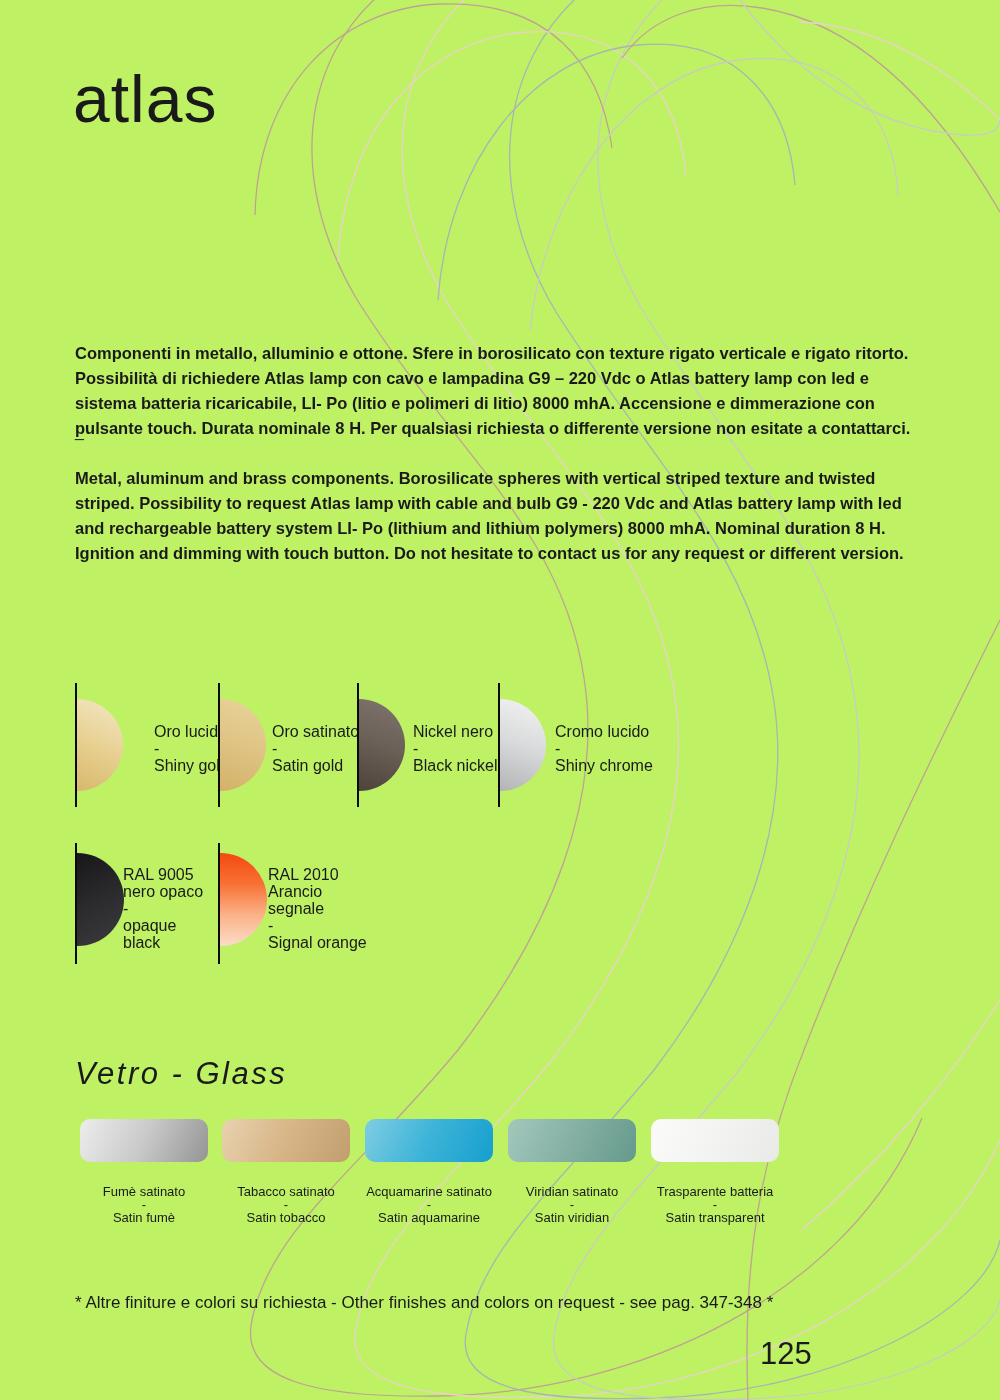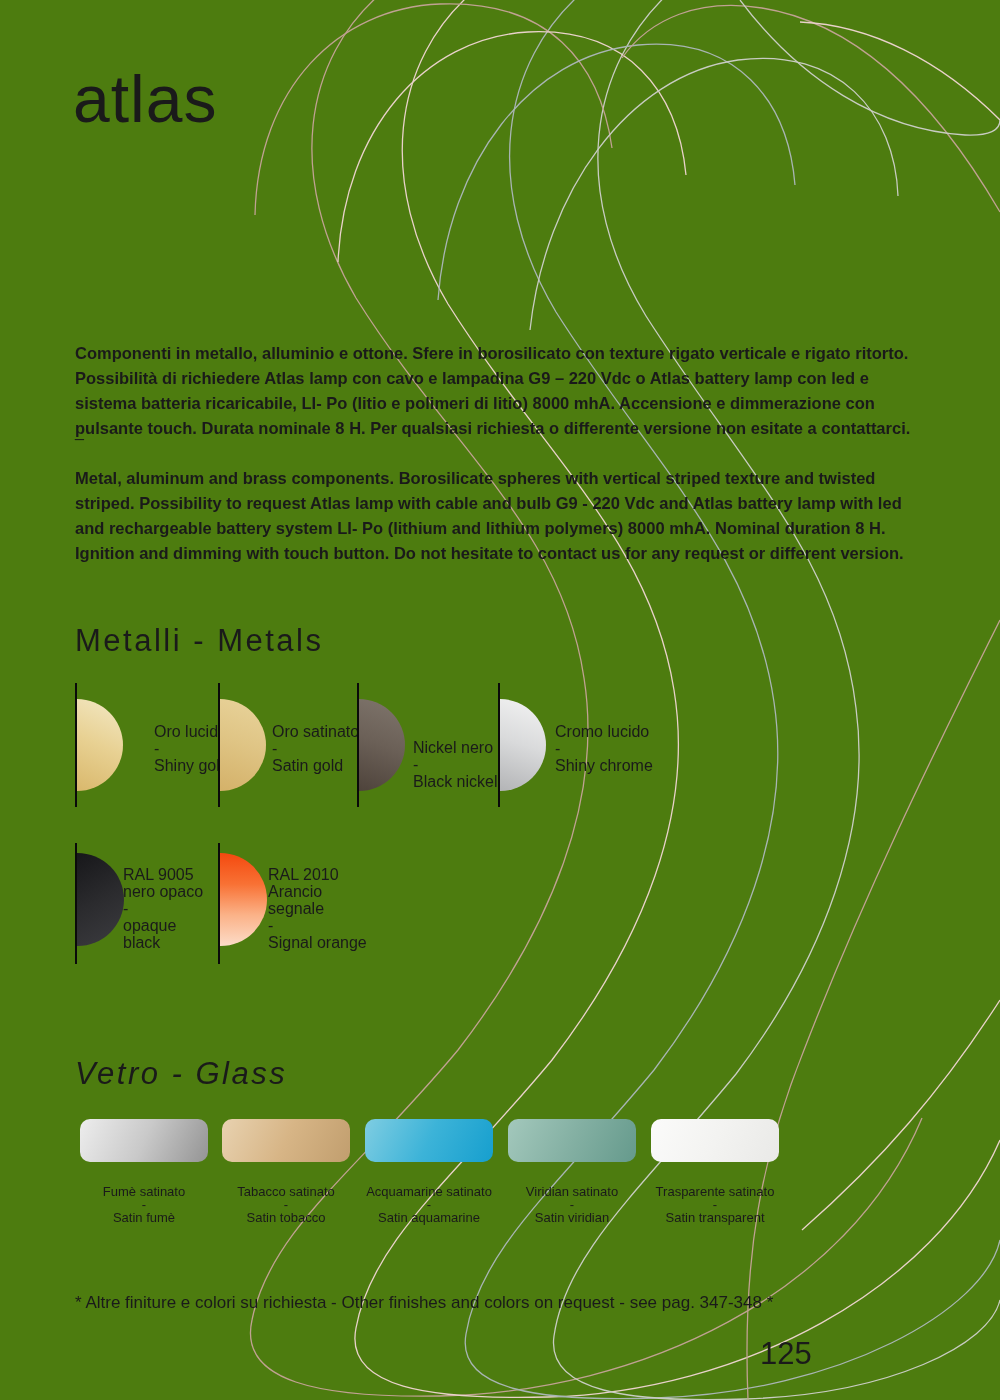--- a/index.html
+++ b/index.html
@@ -1,20 +1,20 @@
 <!DOCTYPE html>
 <html><head>
 <meta charset="utf-8">
 <style>
   html,body{margin:0;padding:0;background:#888;}
   .page{
     position:relative;
     width:1000px;height:1400px;
     margin:0 auto;
-    background:#4d7c0f;
+    background:#bef264;
     overflow:hidden;
     font-family:"Liberation Sans", sans-serif;
     color:#1a1a1a;
   }
   .bg{position:absolute;inset:0;z-index:0;}
   .bg path{fill:none;stroke-width:1.3px;}
   .content{position:absolute;inset:0;z-index:1;}
 
   .abs{position:absolute;}
   .title{font-size:66px;letter-spacing:1px;line-height:1;}
@@ -60,40 +60,39 @@
   </svg>
 
   <div class="content">
 
     <div class="abs title" style="left:73px;top:66px;">atlas</div>
 
     <div class="abs para" style="left:75px;top:341px;">Componenti in metallo, alluminio e ottone. Sfere in borosilicato con texture rigato verticale e rigato ritorto. Possibilità di richiedere Atlas lamp con cavo e lampadina G9 – 220 Vdc o Atlas battery lamp con led e sistema batteria ricaricabile, LI- Po (litio e polimeri di litio) 8000 mhA. Accensione e dimmerazione con pulsante touch. Durata nominale 8 H. Per qualsiasi richiesta o differente versione non esitate a contattarci.</div>
     <div class="abs sep" style="left:75px;top:424px;">_</div>
     <div class="abs para" style="left:75px;top:466px;">Metal, aluminum and brass components. Borosilicate spheres with vertical striped texture and twisted striped. Possibility to request Atlas lamp with cable and bulb G9 - 220 Vdc and Atlas battery lamp with led and rechargeable battery system LI- Po (lithium and lithium polymers) 8000 mhA. Nominal duration 8 H. Ignition and dimming with touch button. Do not hesitate to contact us for any request or different version.</div>
 
-    <div class="abs heading" style="left:75px;top:625px;">Metalli - Metals</div>
 
     <div class="swgroup" style="left:75px;top:683px;width:200px;height:125px;">
       <div class="vline" style="height:124px;"></div>
       <div class="semicircle sc-r1" style="background: linear-gradient(205deg, rgb(243, 233, 198), rgb(232, 209, 147), rgb(217, 184, 108));"></div>
       <div class="swlabel" style="left:55px;top:40px;margin-left:24px;">Oro lucido
 -
 Shiny gold</div>
     </div>
     <div class="swgroup" style="left:218px;top:683px;width:200px;height:125px;">
       <div class="vline" style="height:124px;"></div>
       <div class="semicircle sc-r1" style="background: linear-gradient(200deg, rgb(233, 212, 156), rgb(223, 196, 132), rgb(212, 177, 105));"></div>
       <div class="swlabel" style="left:54px;top:40px;">Oro satinato
 -
 Satin gold</div>
     </div>
     <div class="swgroup" style="left:357px;top:683px;width:200px;height:125px;">
       <div class="vline" style="height:124px;"></div>
       <div class="semicircle sc-r1" style="background: linear-gradient(200deg, rgb(128, 118, 109), rgb(107, 96, 87), rgb(78, 67, 59));"></div>
-      <div class="swlabel" style="left:56px;top:56px;">Nickel nero
+      <div class="swlabel" style="left:56px;top:40px;">Nickel nero
 -
 Black nickel</div>
     </div>
     <div class="swgroup" style="left:498px;top:683px;width:200px;height:125px;">
       <div class="vline" style="height:124px;"></div>
       <div class="semicircle sc-r1" style="background: linear-gradient(200deg, rgb(244, 244, 244), rgb(217, 218, 219), rgb(179, 180, 182));"></div>
       <div class="swlabel" style="left:57px;top:40px;">Cromo lucido
 -
 Shiny chrome</div>
     </div>
@@ -138,21 +137,21 @@
 Satin aquamarine</div>
     </div>
     <div class="swgroup" style="left:508px;top:1119px;width:128px;height:110px;">
       <div class="glass-swatch" style="background: linear-gradient(115deg, rgb(163, 200, 188), rgb(132, 176, 163), rgb(101, 154, 140));"></div>
       <div class="glass-label">Viridian satinato
 -
 Satin viridian</div>
     </div>
     <div class="swgroup" style="left:651px;top:1119px;width:128px;height:110px;">
       <div class="glass-swatch" style="background: linear-gradient(115deg, rgb(251, 251, 250), rgb(243, 243, 241), rgb(233, 233, 231));"></div>
-      <div class="glass-label">Trasparente satinato
+      <div class="glass-label">Trasparente batteria
 -
 Satin transparent</div>
     </div>
 
     <div class="abs footnote" style="left:75px;top:1294px;">* Altre finiture e colori su richiesta - Other finishes and colors on request - see pag. 347-348 *</div>
     <div class="abs pagenum" style="left:760px;top:1338px;">125</div>
 
   </div>
 </div>
 

